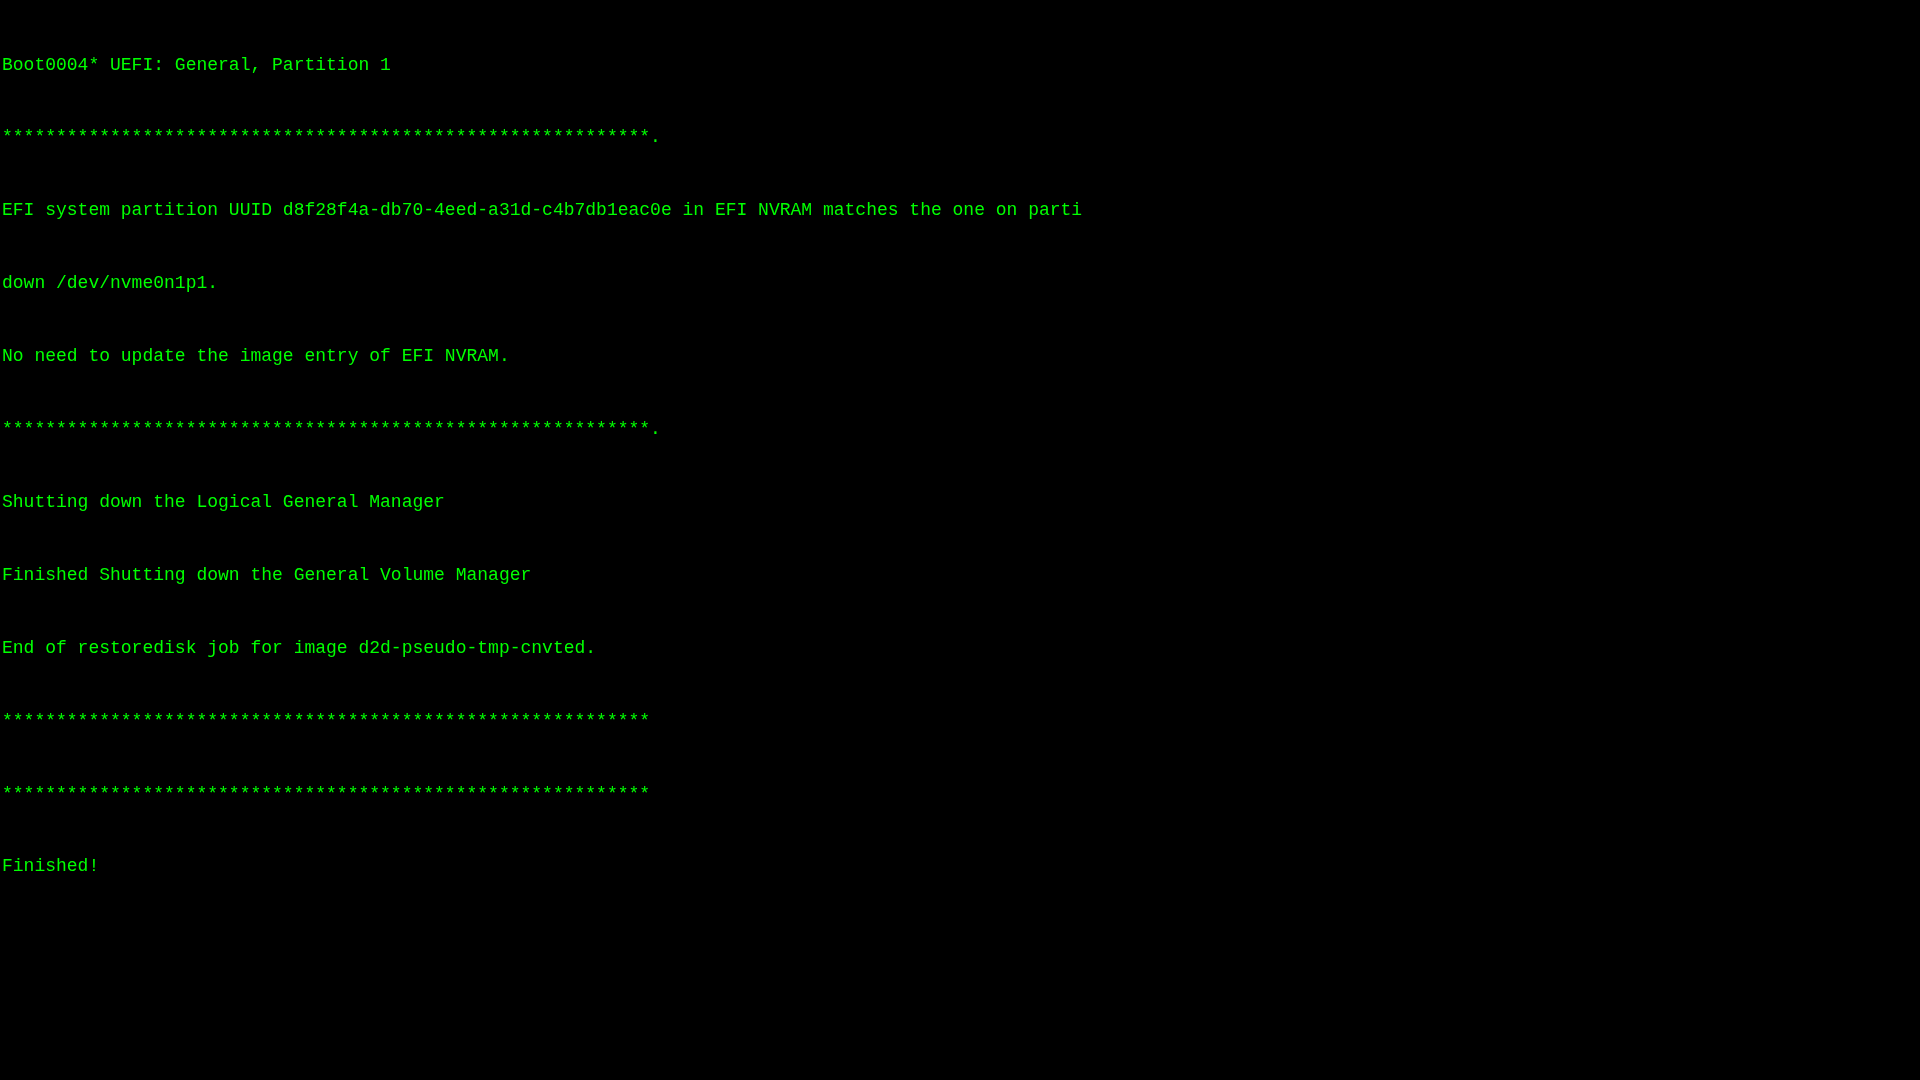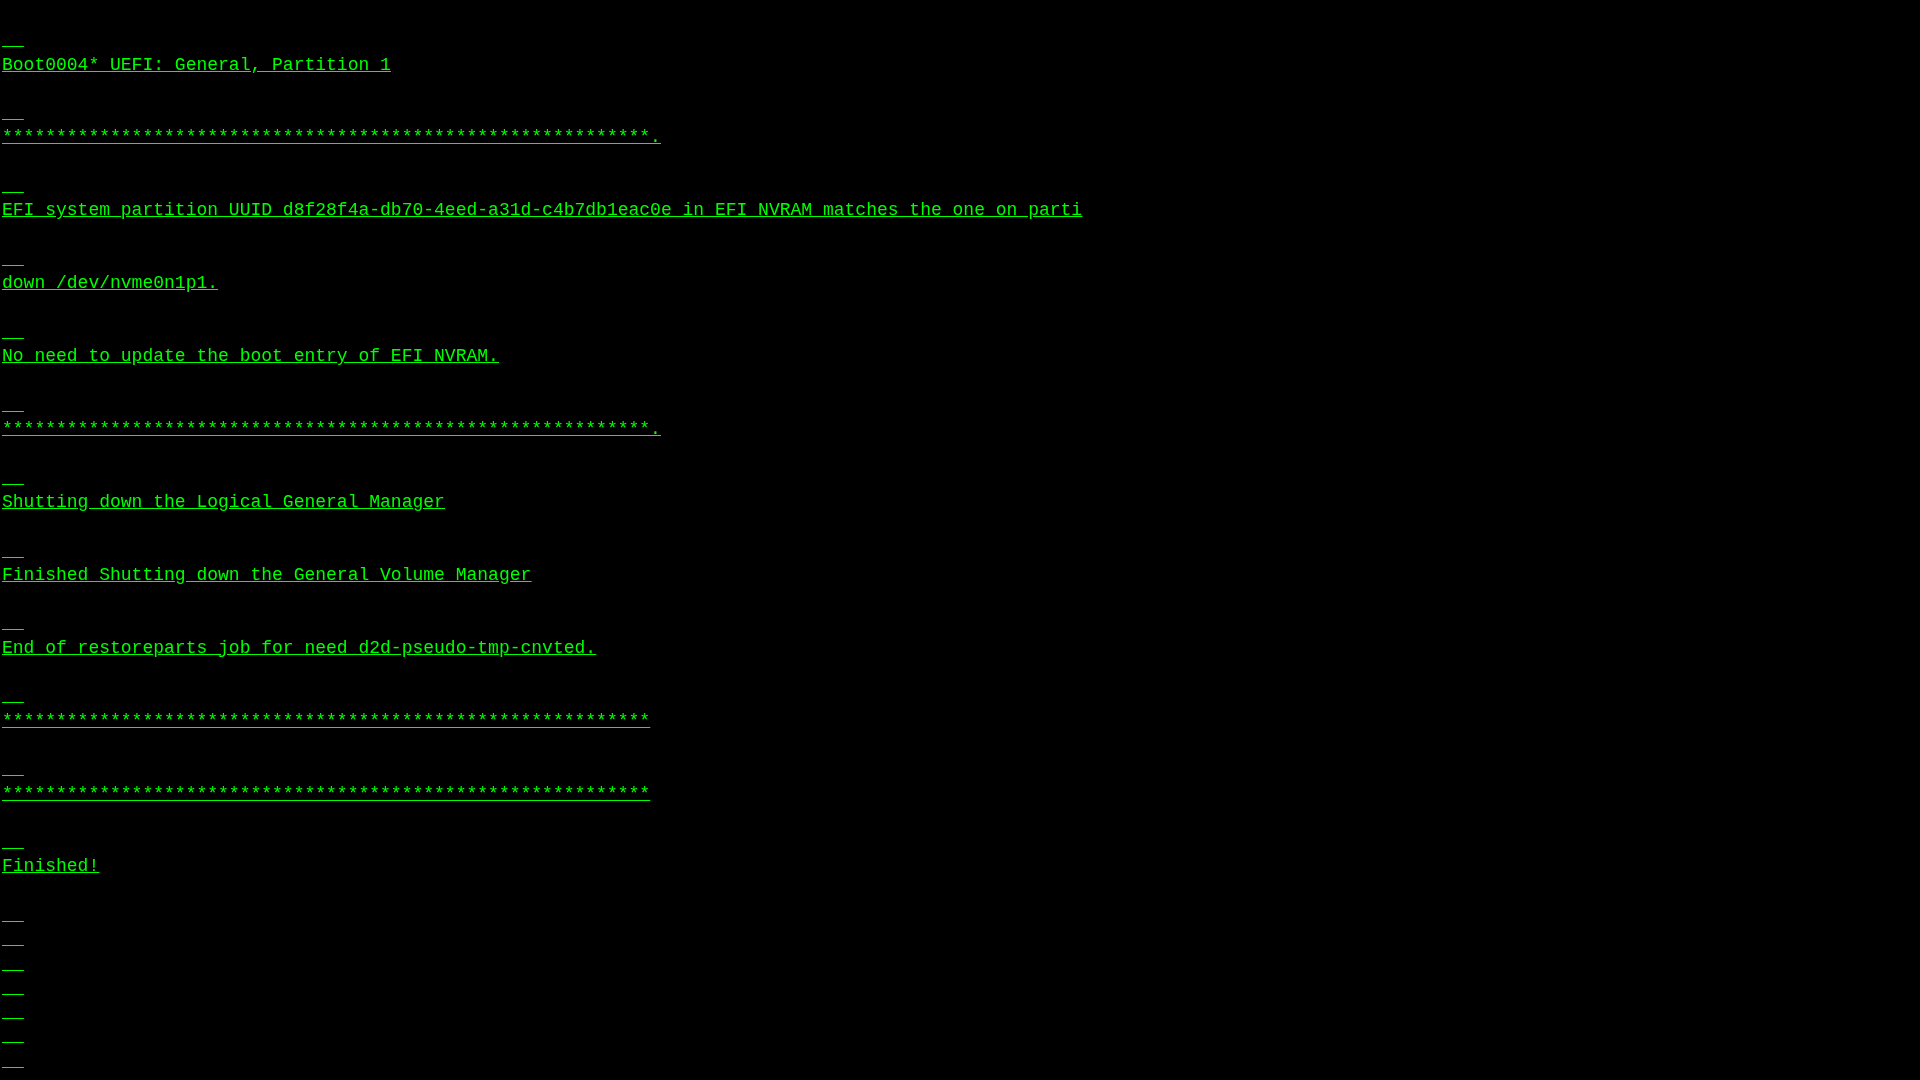--- a/index.html
+++ b/index.html
@@ -1,19 +1,18 @@
 <!DOCTYPE html>
 <html><head>
   <meta charset="utf-8">
   <style>
     * {
       margin: 0;
       padding: 0;
       box-sizing: border-box;
-      text-decoration: underline;
     }
     body {
       background-color: #000000;
       color: #00ff00;
       font-family: 'Courier New', Courier, monospace;
       font-size: 18px;
       line-height: 1.35;
       width: 1920px;
       height: 1080px;
       overflow: hidden;
@@ -30,25 +29,25 @@
     }
   </style>
 </head>
 <body>
 
 <div class="terminal-content">
   <span class="line">Boot0004* UEFI: General, Partition 1</span>
   <span class="line">************************************************************.</span>
   <span class="line">EFI system partition UUID d8f28f4a-db70-4eed-a31d-c4b7db1eac0e in EFI NVRAM matches the one on parti</span>
   <span class="line">down /dev/nvme0n1p1.</span>
-  <span class="line">No need to update the boot entry of EFI NVRAM.</span>
+  <span class="line">No need to update the image entry of EFI NVRAM.</span>
   <span class="line">************************************************************.</span>
   <span class="line">Shutting down the Logical General Manager</span>
   <span class="line">Finished Shutting down the General Volume Manager</span>
-  <span class="line">End of restoreparts job for need d2d-pseudo-tmp-cnvted.</span>
+  <span class="line">End of restoredisk job for image d2d-pseudo-tmp-cnvted.</span>
   <span class="line">************************************************************</span>
   <span class="line">************************************************************</span>
   <span class="line">Finished!</span>
   
   
   
   
   
   
   

